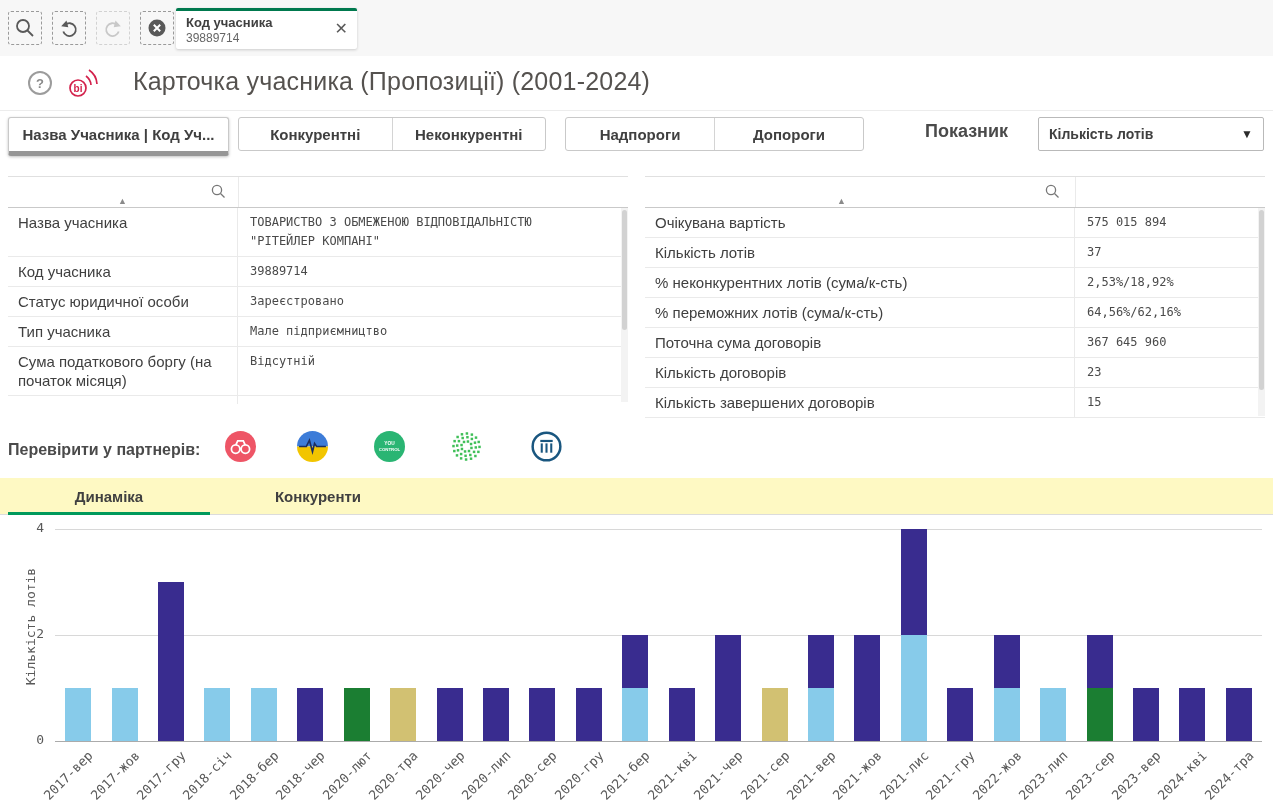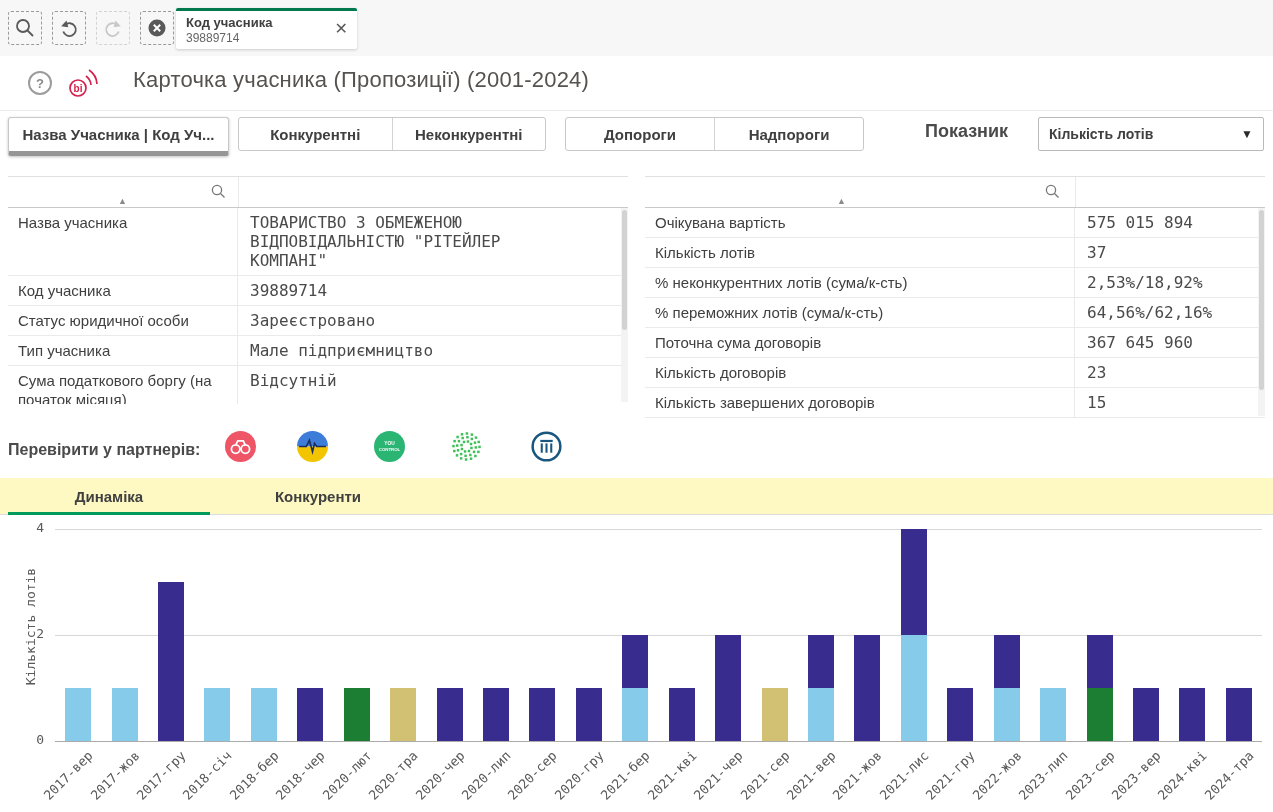--- a/index.html
+++ b/index.html
@@ -20,21 +20,21 @@
         box-shadow:0 1px 3px rgba(0,0,0,.18);border-top:3px solid #00794E;box-sizing:border-box;padding:3px 10px;}
   .chip-field{font-size:13px;font-weight:700;color:#404040;line-height:17px;}
   .chip-value{font-size:12px;color:#666;line-height:15px;}
   .chip-close{position:absolute;right:9px;top:10px;font-size:16px;color:#595959;cursor:pointer;line-height:16px;}
 
   
   .header{position:absolute;top:56px;left:0;right:0;height:54px;background:#fff;border-bottom:1px solid #ececec;}
   .help{position:absolute;left:28px;top:15px;width:20px;height:20px;border:2px solid #9c9c9c;border-radius:50%;
         color:#8a8a8a;font-size:13px;font-weight:700;display:flex;align-items:center;justify-content:center;cursor:pointer;}
   .logo{position:absolute;left:60px;top:7px;width:42px;height:42px;}
-  .title{position:absolute;left:133px;top:11px;font-size:22px;color:#55524f;letter-spacing:.2px;}
+  .title{position:absolute;left:133px;top:11px;font-size:25px;color:#55524f;letter-spacing:.2px;}
 
   
   .entity-btn{position:absolute;left:8px;top:117px;width:221px;height:39px;box-sizing:border-box;background:#fff;
         border:1px solid #c9c9c9;border-bottom:5px solid #969696;border-radius:3px;box-shadow:0 1px 3px rgba(0,0,0,.25);
         display:flex;align-items:center;justify-content:center;font-size:15px;font-weight:700;cursor:pointer;}
   .btn-group{position:absolute;top:117px;height:34px;box-sizing:border-box;background:#fff;border:1px solid #c9c9c9;
         border-radius:3px;display:flex;}
   .gbtn{flex:1;display:flex;align-items:center;justify-content:center;font-size:15px;font-weight:700;color:#404040;cursor:pointer;white-space:nowrap;padding:0 14px;}
   .gbtn + .gbtn{border-left:1px solid #d4d4d4;}
   .indicator-label{position:absolute;left:925px;top:121px;font-size:18px;font-weight:700;color:#4a4a4a;}
@@ -45,21 +45,21 @@
 
   
   .qtable{position:absolute;top:176px;background:#fff;border-top:1px solid #e0e0e0;}
   .left-table{left:8px;width:620px;height:227px;overflow:hidden;}
   .right-table{left:645px;width:620px;}
   .thead{height:30px;border-bottom:1px solid #c9c9c9;position:relative;}
   .sort{position:absolute;bottom:1px;font-size:9px;color:#8a8a8a;}
   .tsearch{position:absolute;top:7px;cursor:pointer;}
   .trow{display:flex;border-bottom:1px solid #eaeaea;}
   .tlabel{box-sizing:border-box;padding:5px 10px;font-size:15px;line-height:19px;color:#404040;border-right:1px solid #eaeaea;}
-  .tvalue{box-sizing:border-box;padding:5px 12px;font-size:16px;line-height:19px;color:#4a4a4a;
+  .tvalue{box-sizing:border-box;padding:5px 12px;font-size:12px;line-height:19px;color:#4a4a4a;
           font-family:"DejaVu Sans Mono",monospace;}
   .left-table .tlabel{width:230px;}
   .left-table .tvalue{width:382px;padding-right:70px;}
   .right-table .tlabel{width:430px;}
   .right-table .tvalue{width:182px;}
   .vscroll{position:absolute;right:0;top:31px;bottom:2px;width:7px;background:#f3f3f3;cursor:pointer;}
   .vthumb{position:absolute;top:2px;left:1px;width:5px;height:70px;background:#d2d2d2;border-radius:3px;}
 
   
   .partners-label{position:absolute;left:8px;top:441px;font-size:16px;font-weight:700;color:#4a4a4a;}
@@ -137,22 +137,22 @@
   </div>
   <div class="title">Карточка учасника (Пропозиції) (2001-2024)</div>
 </div>
 
 <div class="entity-btn">Назва Учасника | Код Уч...</div>
 <div class="btn-group" id="group0" style="left:238px;width:308px;">
     <div class="gbtn">Конкурентні</div>
     <div class="gbtn">Неконкурентні</div>
   </div>
 <div class="btn-group" id="group1" style="left:565px;width:299px;">
+    <div class="gbtn">Надпороги</div>
     <div class="gbtn">Допороги</div>
-    <div class="gbtn">Надпороги</div>
   </div>
 <div class="indicator-label">Показник</div>
 <div class="dropdown">
   <span>Кількість лотів</span>
   <span class="caret">▼</span>
 </div>
 
 <div class="qtable left-table" id="leftTable">
     <div class="thead">
       <span class="sort" style="left: 110px;">▲</span>

